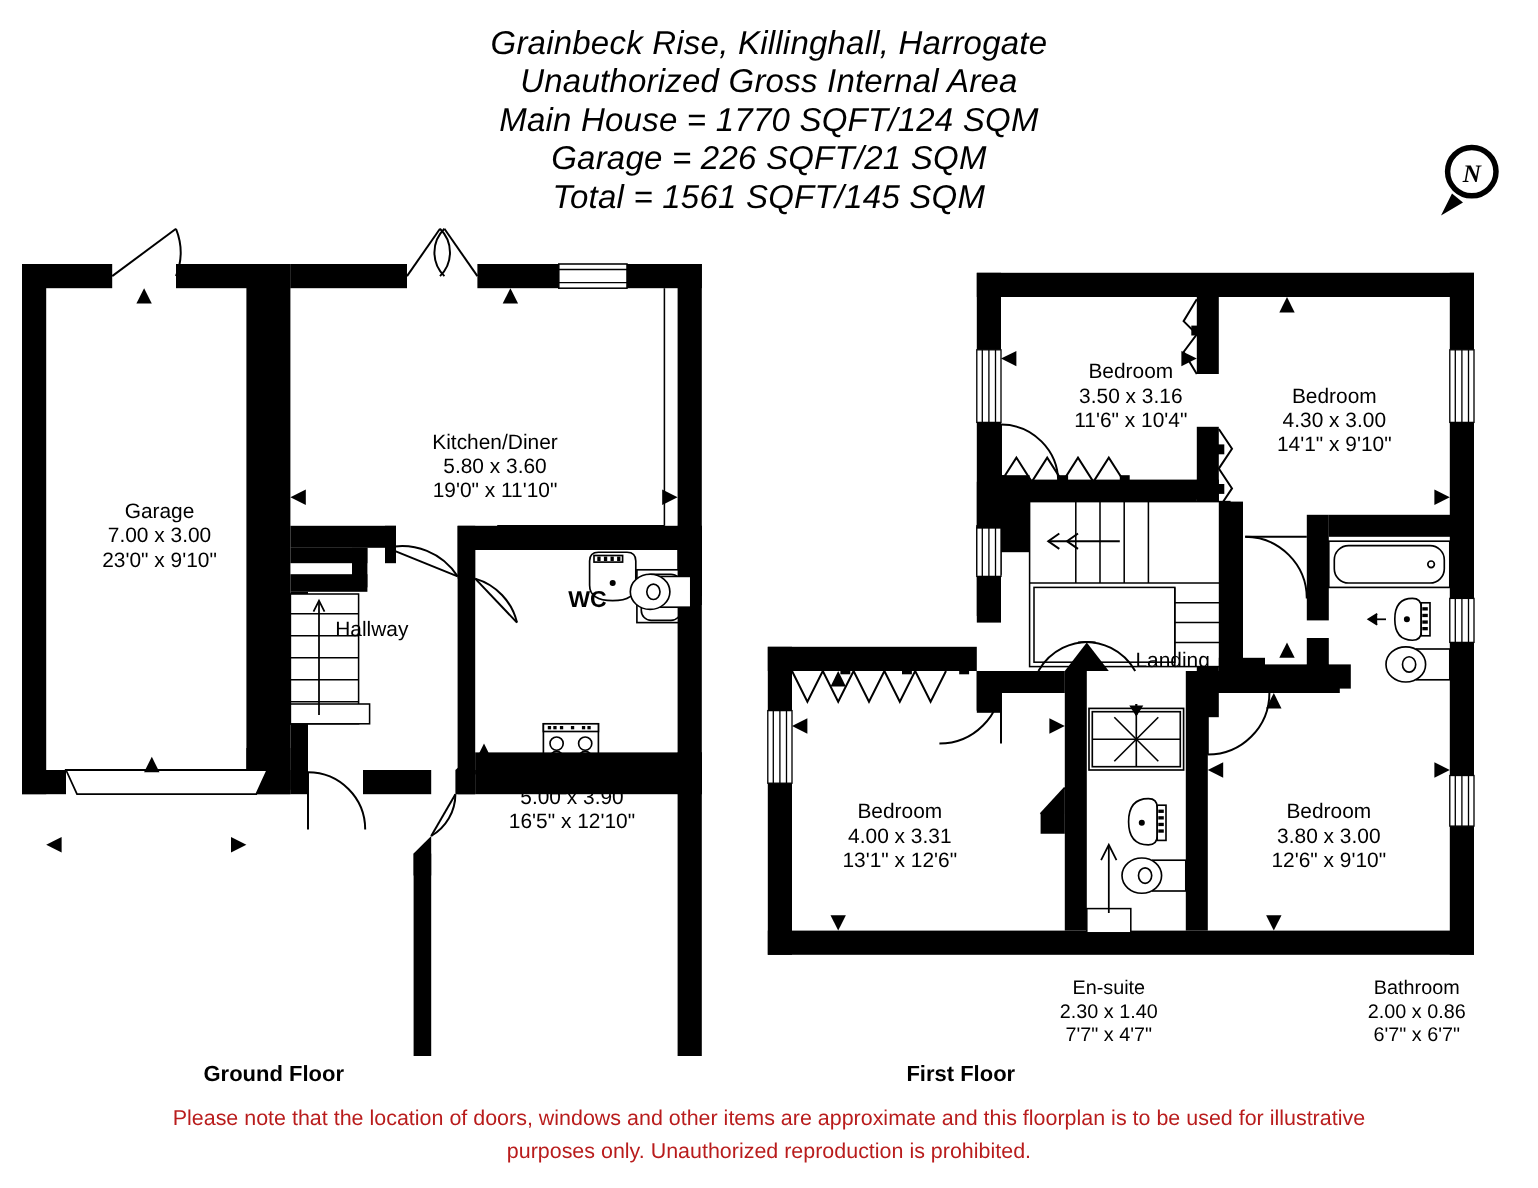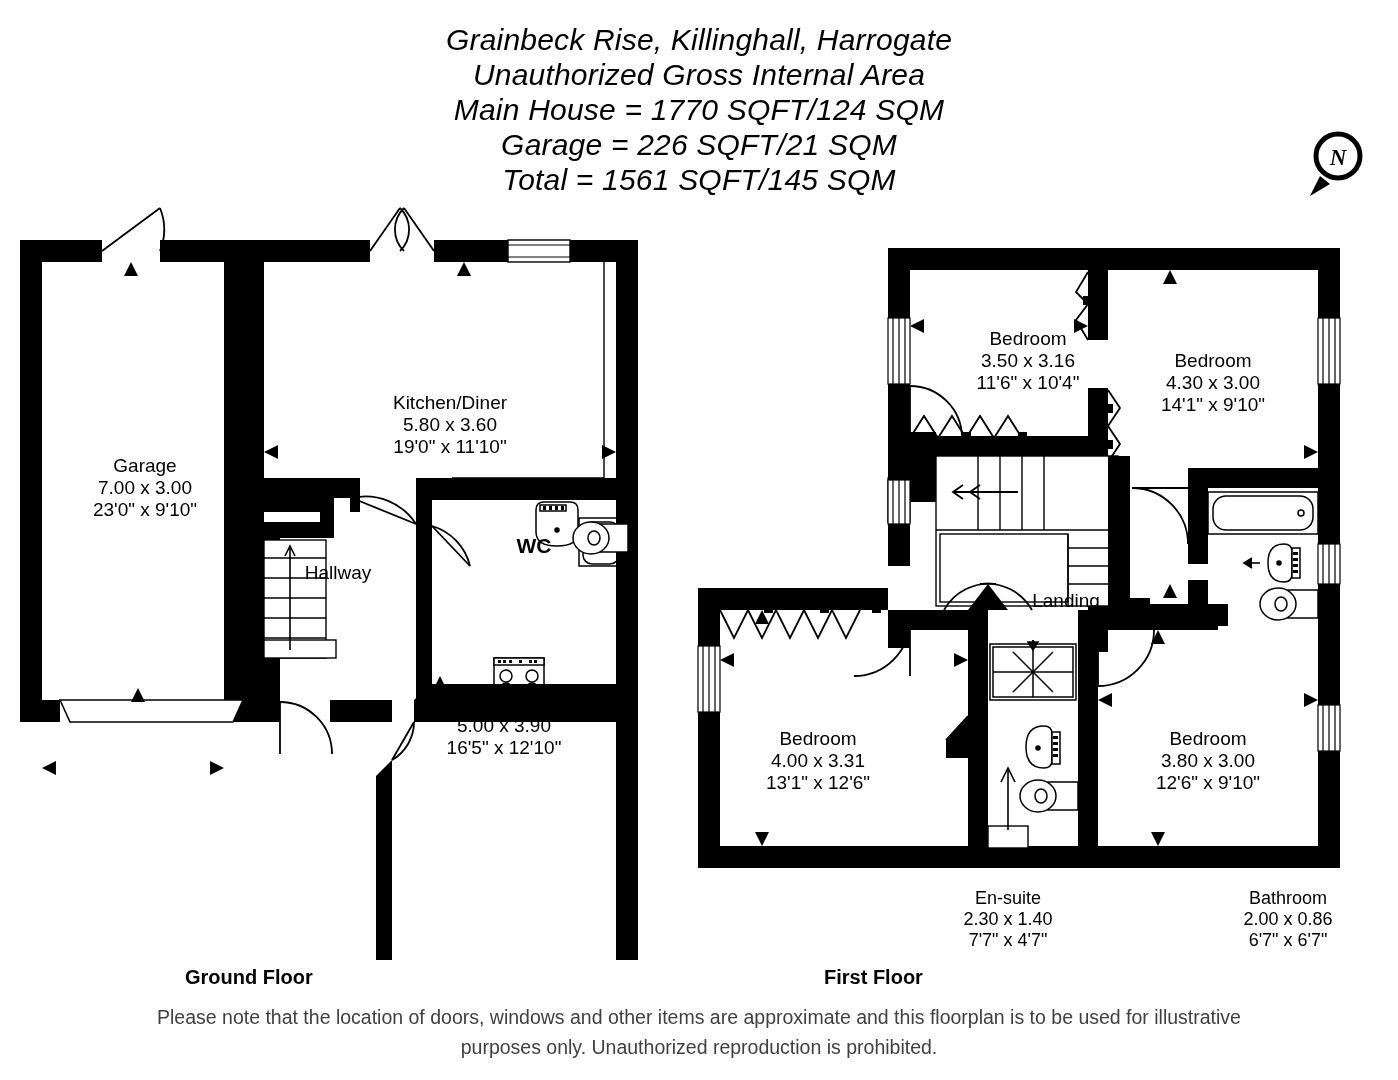--- a/index.html
+++ b/index.html
@@ -29,21 +29,21 @@
   .room-label.small{font-size:18px;line-height:21px;}
 
   
   .floor-caption{position:absolute;font-size:20px;font-weight:bold;text-align:left;
                  width:300px;}
   #ground-floor-caption{left:185px;top:966px;}
   #first-floor-caption{left:824px;top:966px;}
 
   
   #footer-note{position:absolute;left:0;top:1002px;width:1398px;text-align:center;
-               color:#404040;font-size:19.5px;line-height:30px;}
+               color:#b91c1c;font-size:19.5px;line-height:30px;}
   #footer-note span{display:block;}
 </style>
 </head>
 <body>
 
 <div id="title-block">
   <div class="tline">Grainbeck Rise, Killinghall, Harrogate</div>
   <div class="tline">Unauthorized Gross Internal Area</div>
   <div class="tline">Main House = 1770 SQFT/124 SQM</div>
   <div class="tline">Garage = 226 SQFT/21 SQM</div>
@@ -265,21 +265,21 @@
   </div>
 
   <div class="room-label" style="left:278px;top:362px;width:120px;">
     <span class="nm">Hallway</span>
   </div>
 
   <div class="room-label" style="left:494px;top:335px;width:80px;font-weight:bold;font-size:21px;">
     <span class="nm">WC</span>
   </div>
 
-  <div class="room-label" style="left:404px;top:493px;width:200px;">
+  <div class="room-label" style="left:420px;top:493px;width:200px;">
     <span class="nm">Lounge</span>
     <span class="d1">5.00 x 3.90</span>
     <span class="d2">16'5" x 12'10"</span>
   </div>
 </div>
 
 <div id="first-floor-plan" class="plan">
  <svg width="710" height="760" viewBox="0 0 710 760">
   <g stroke="none" fill="#000">
 

